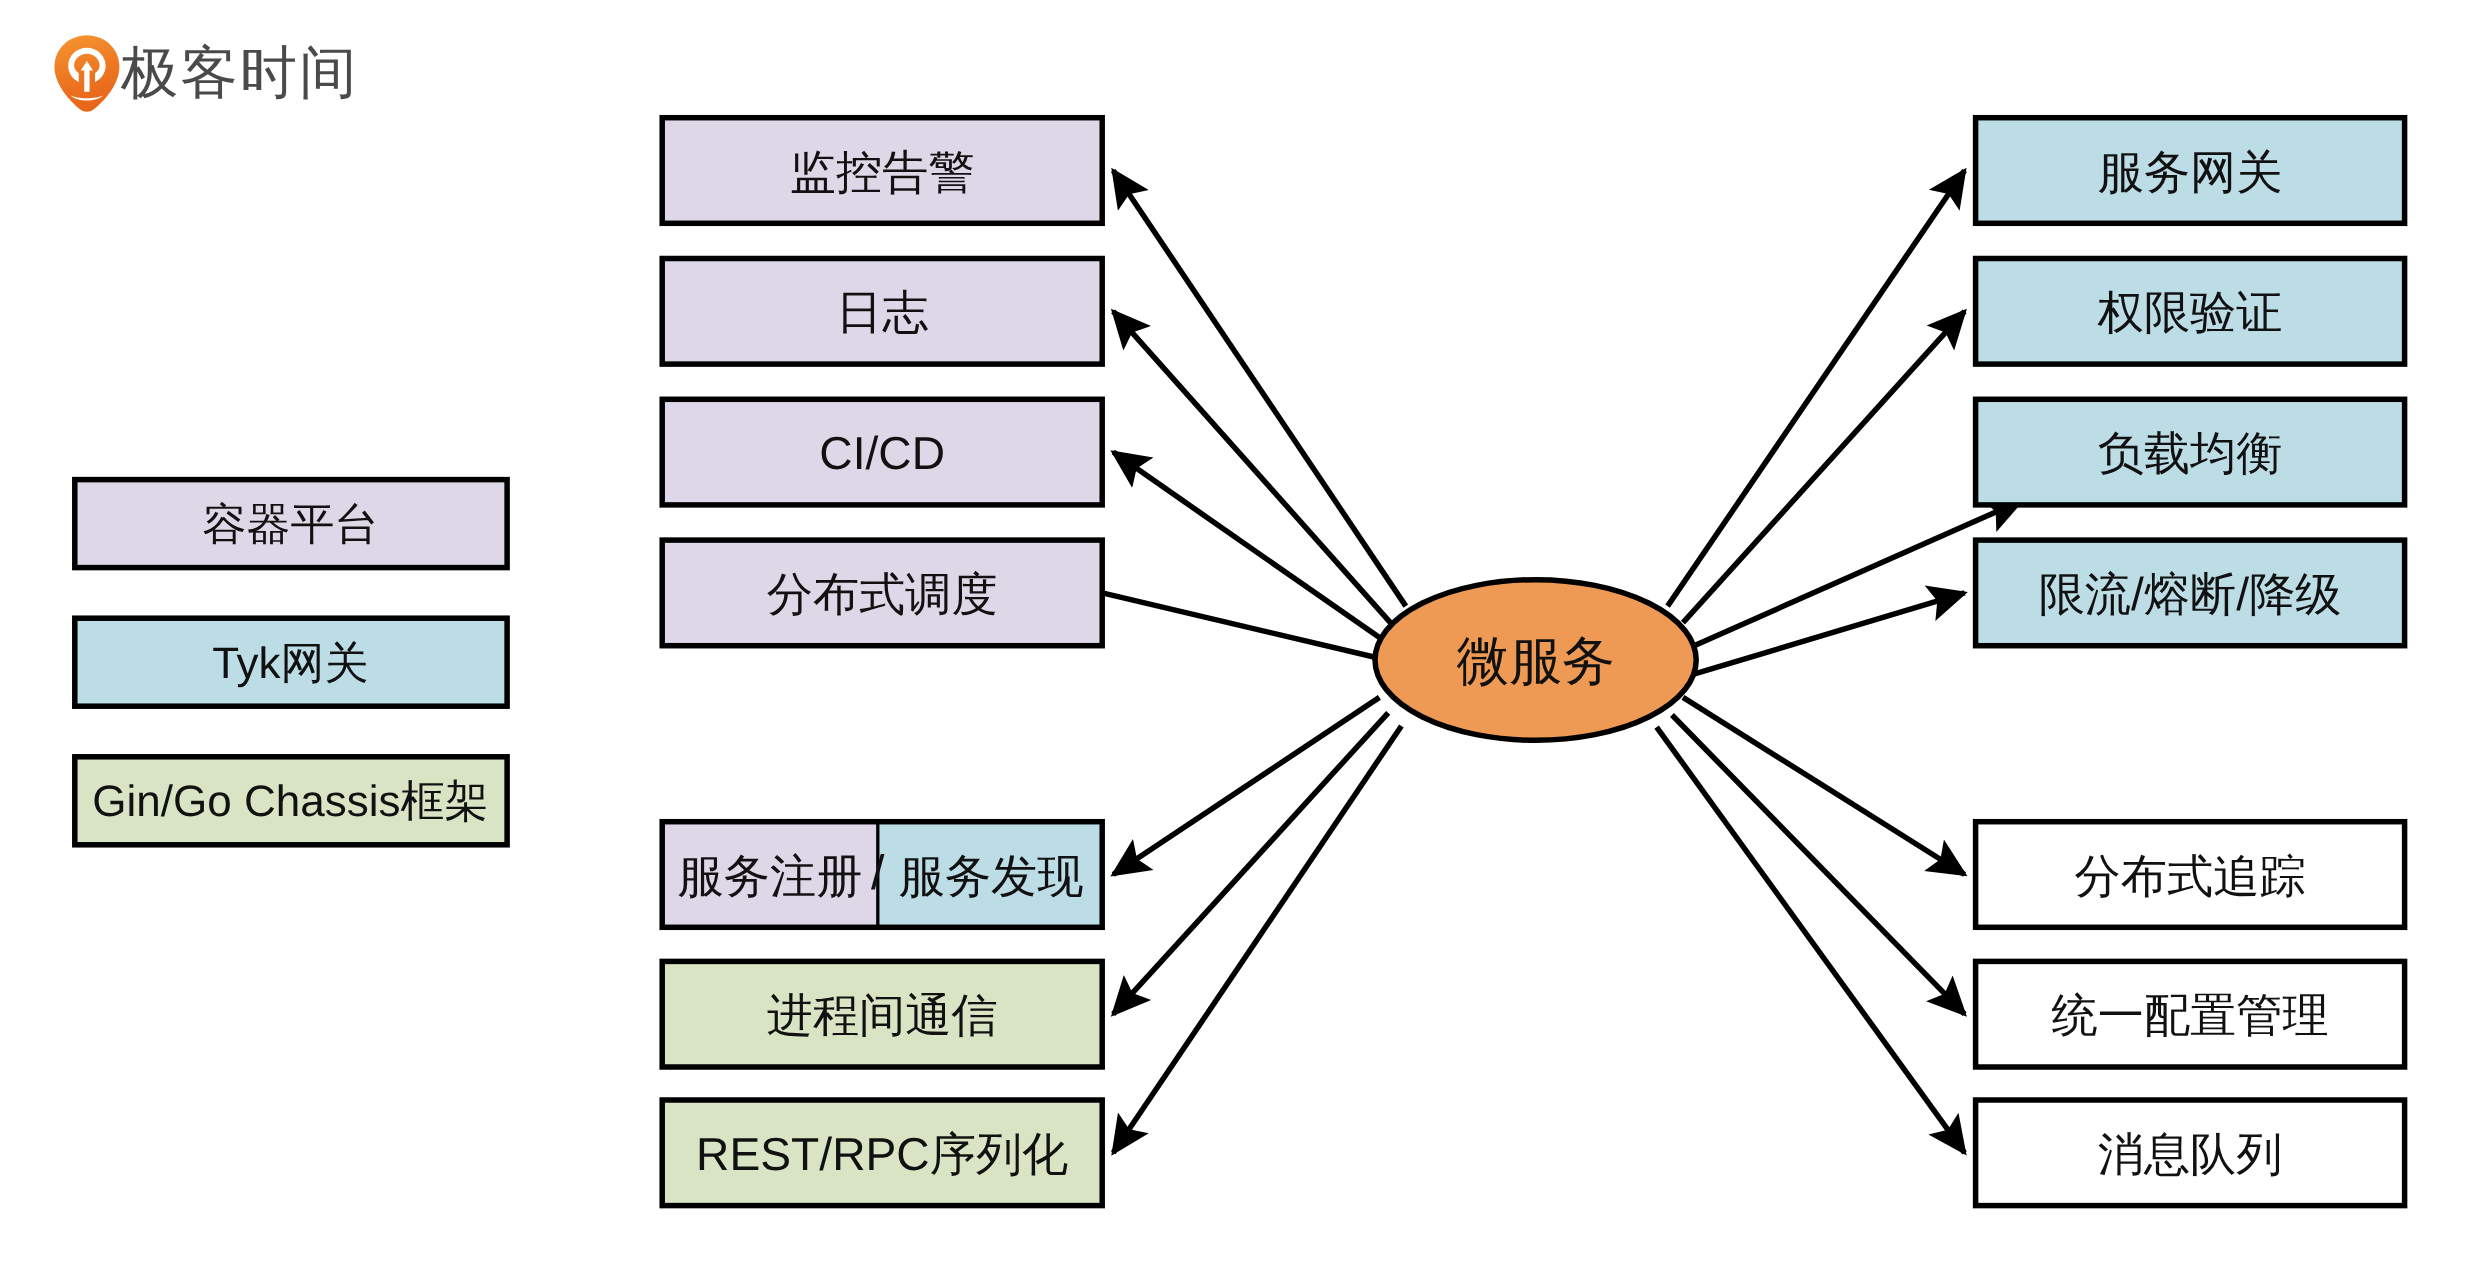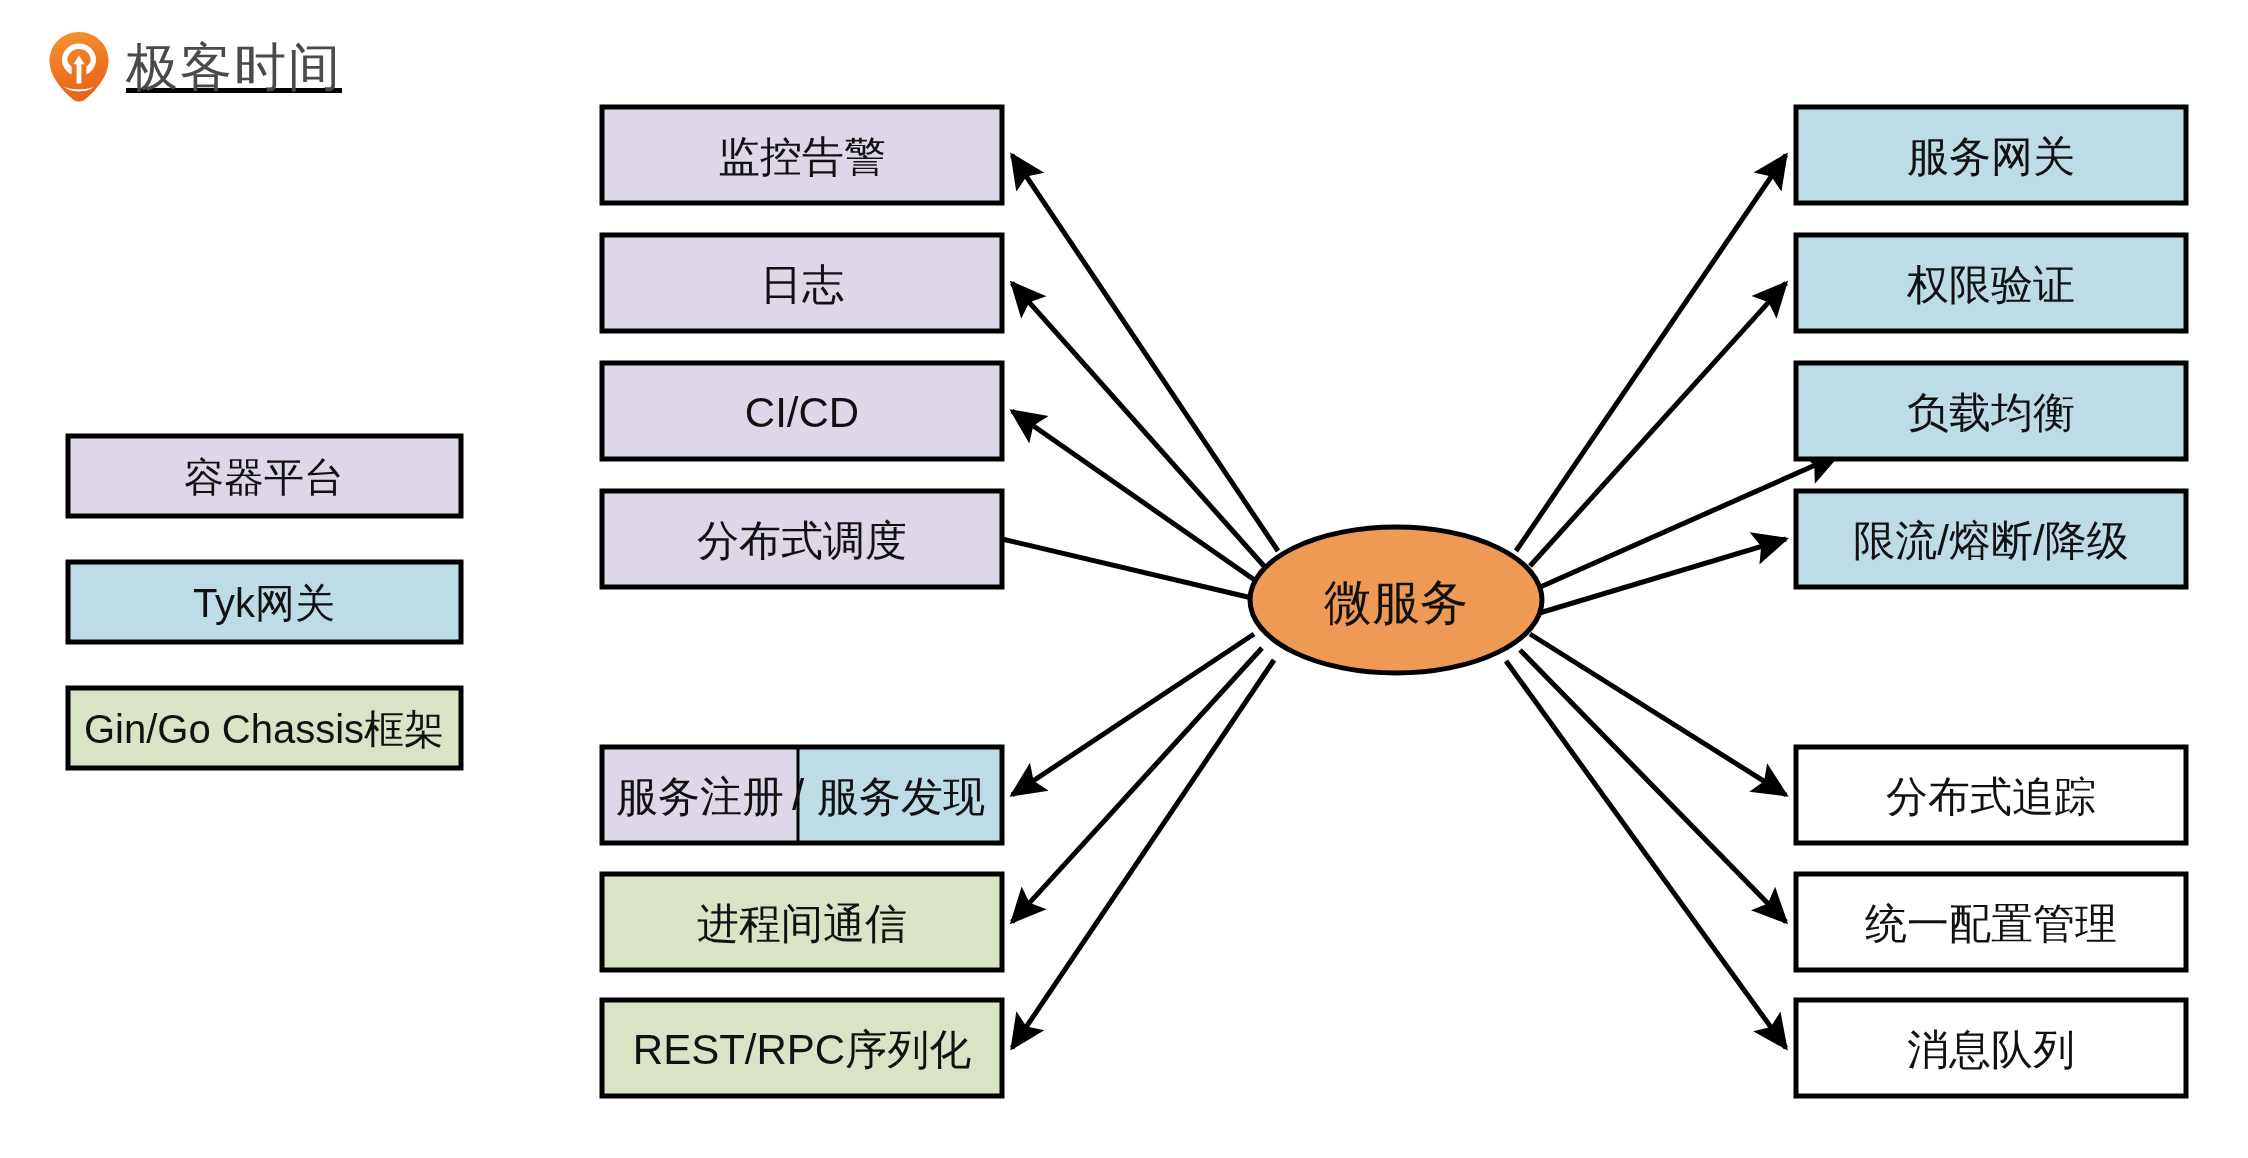--- a/index.html
+++ b/index.html
@@ -31,23 +31,21 @@
     font-family: "Liberation Sans", "DejaVu Sans", sans-serif;
     fill: #111111;
   }
   
   #logo {
     position: absolute;
     left: 48px;
     top: 28px;
     display: flex;
     align-items: center;
-    gap: 16px;
     height: 78px;
-    text-decoration: underline;
   }
   #logo .mark {
     width: 62px;
     height: 72px;
     position: relative;
   }
   #logo .wordmark {
     font-family: "Liberation Sans", "DejaVu Sans", sans-serif;
     font-size: 52px;
     font-weight: 500;

